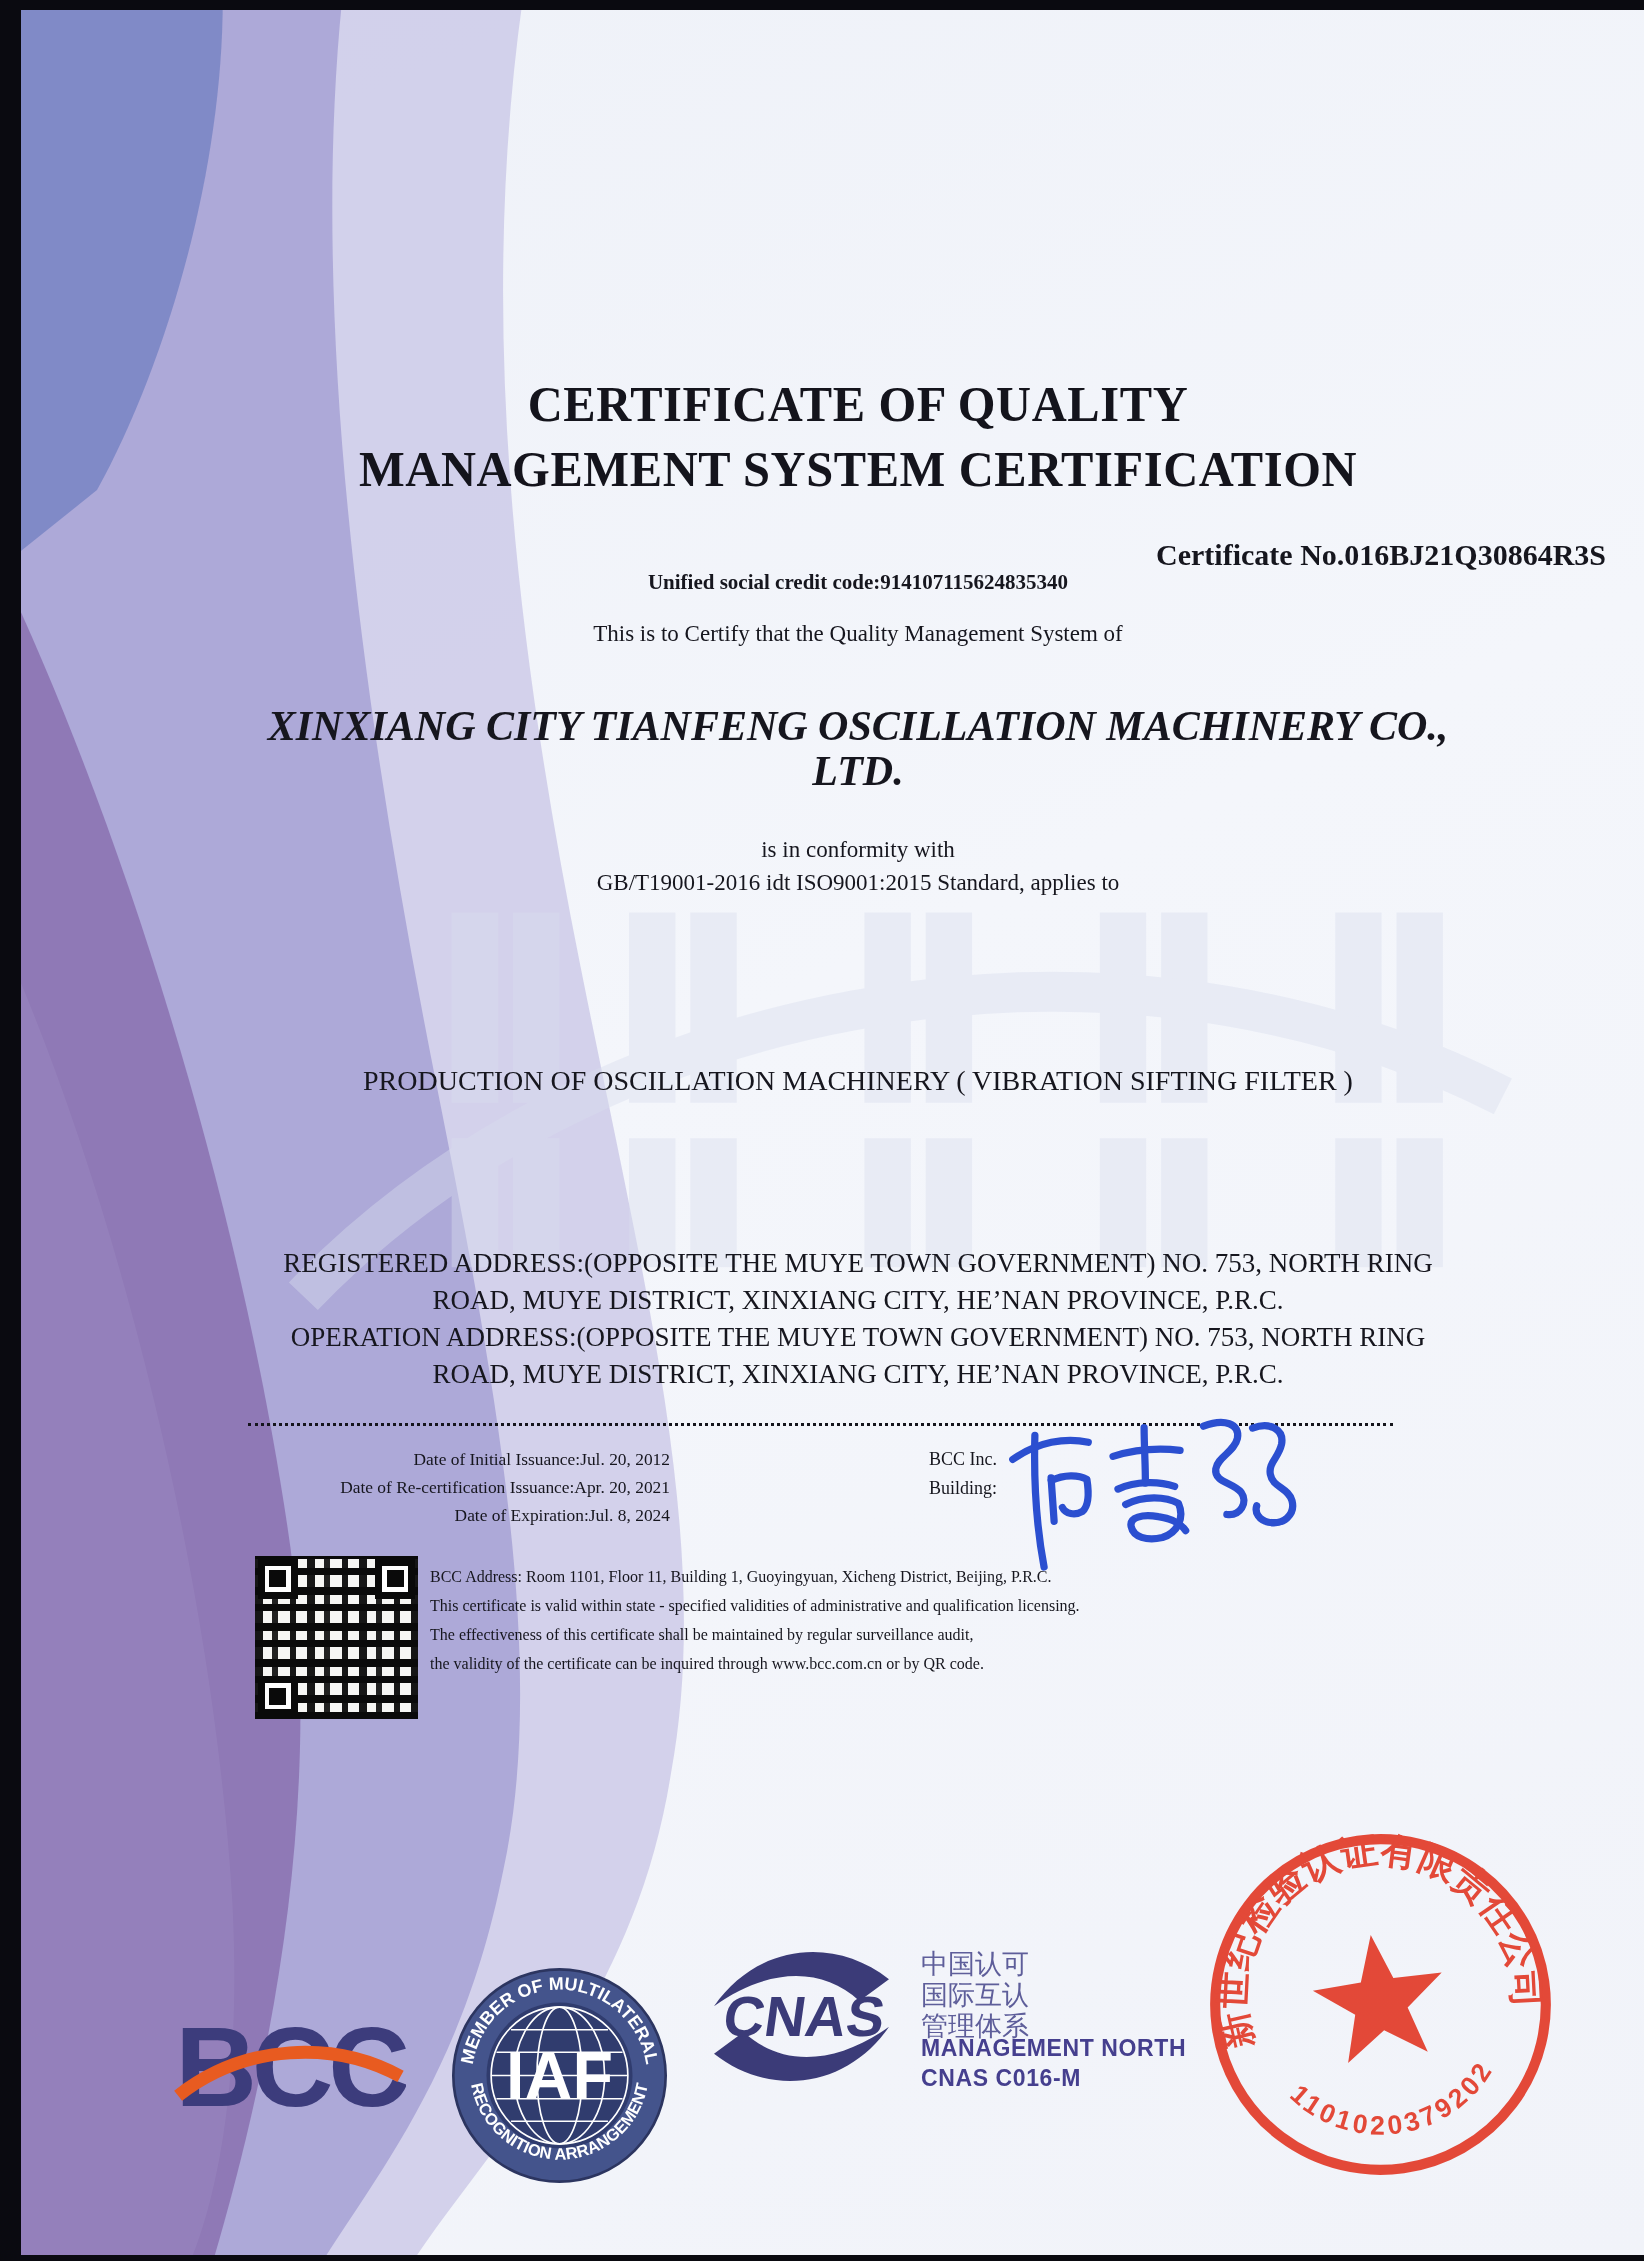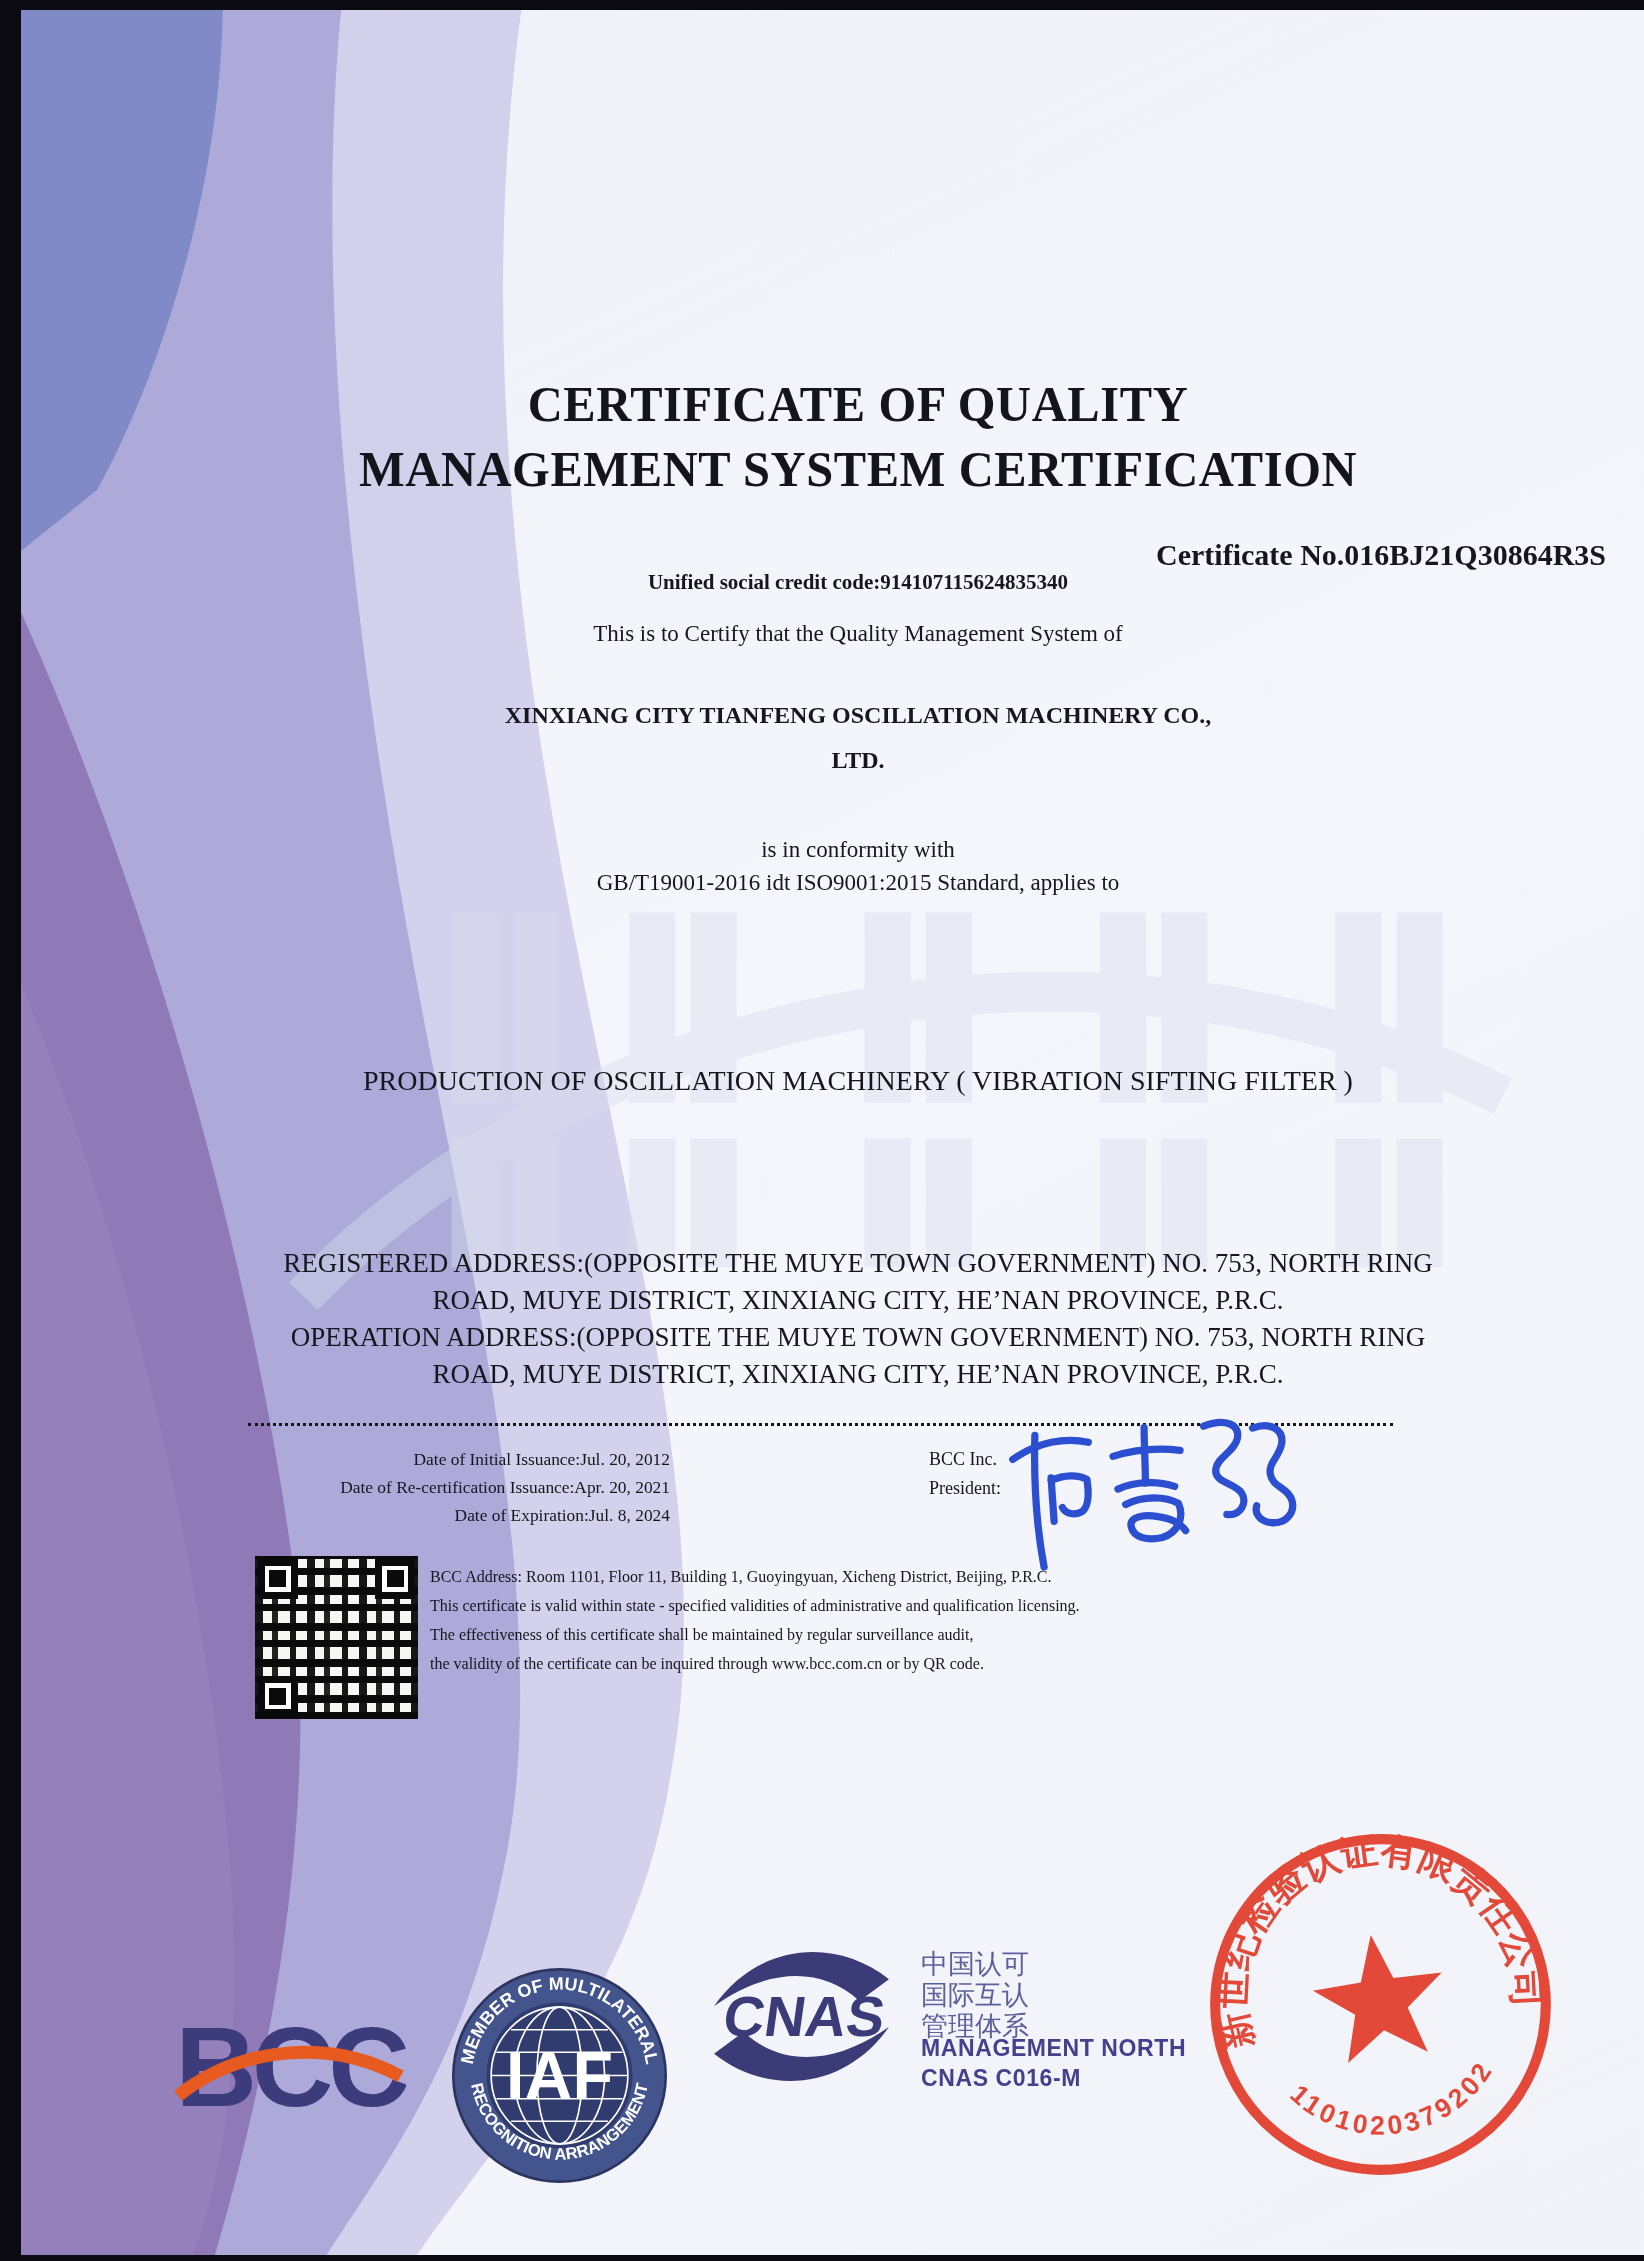--- a/index.html
+++ b/index.html
@@ -10,21 +10,21 @@
   .bgsvg{left:0;top:0;}
   .edge{background:#0a0a10;z-index:40;}
   .edge.top{left:0;top:0;width:1645px;height:9.7px;}
   .edge.left{left:0;top:0;width:21px;height:2261px;}
   .edge.bottom{left:0;top:2255px;width:1645px;height:5.8px;}
   .ctr{left:110px;width:1496px;text-align:center;z-index:10;}
   .title{font-size:50px;font-weight:bold;letter-spacing:0.6px;color:#14141c;transform:scaleX(.97);}
   .certno{font-size:30px;font-weight:bold;text-align:right;}
   .credit{font-size:21px;font-weight:bold;}
   .body37{font-size:23px;}
-  .company{font-size:24px;font-weight:bold;}
+  .company{font-size:42px;font-weight:bold;font-style:italic;}
   .scope{font-size:28px;text-align:center;}
   .addr{font-size:27px;line-height:37px;}
   .dashline{left:248px;top:1423px;width:1145px;border-top:3.2px dotted #15151c;z-index:10;}
   .dates{left:271px;top:1445px;width:399px;text-align:right;font-size:17.4px;line-height:28px;z-index:10;}
   .issuer{left:929px;top:1445px;width:193px;font-size:18px;line-height:29px;z-index:10;}
   .sig{left:996px;top:1406px;z-index:11;}
   .qr{left:255px;top:1556px;width:163px;height:163px;background:#f6f6f4;z-index:10;
       background-image:
         repeating-linear-gradient(90deg,rgba(10,10,10,.95) 0 7.7px,transparent 7.7px 17.4px,rgba(10,10,10,.9) 17.4px 23px,transparent 23px 35px,rgba(10,10,10,.95) 35px 41px,transparent 41px 52px),
         repeating-linear-gradient(0deg,#0a0a0a 0 7px,transparent 7px 16px,#0a0a0a 16px 24px,transparent 24px 36px);}
@@ -104,21 +104,21 @@
   <div class="abs dashline"></div>
 
   <div class="abs dates">
     <div>Date of Initial Issuance:Jul. 20, 2012</div>
     <div>Date of Re-certification Issuance:Apr. 20, 2021</div>
     <div>Date of Expiration:Jul. 8, 2024</div>
   </div>
 
   <div class="abs issuer">
     <div>BCC Inc.</div>
-    <div>President:</div>
+    <div>Building:</div>
   </div>
 
   <svg class="abs sig" width="310" height="184" viewBox="0 0 470 270">
     <title>尚志强</title>
     <g stroke="#2b4fd0" stroke-width="11" fill="none" stroke-linecap="round" stroke-linejoin="round" transform="rotate(-4 235 135)">
       <path d="M66,28 C60,90 58,160 66,228"></path>
       <path d="M30,62 C70,38 112,34 146,44"></path>
       <path d="M86,94 L86,160"></path>
       <path d="M86,98 C106,90 128,92 140,100 C142,122 140,140 130,148 C118,154 104,150 100,140"></path>
       <path d="M182,68 C216,60 252,60 284,66"></path>

